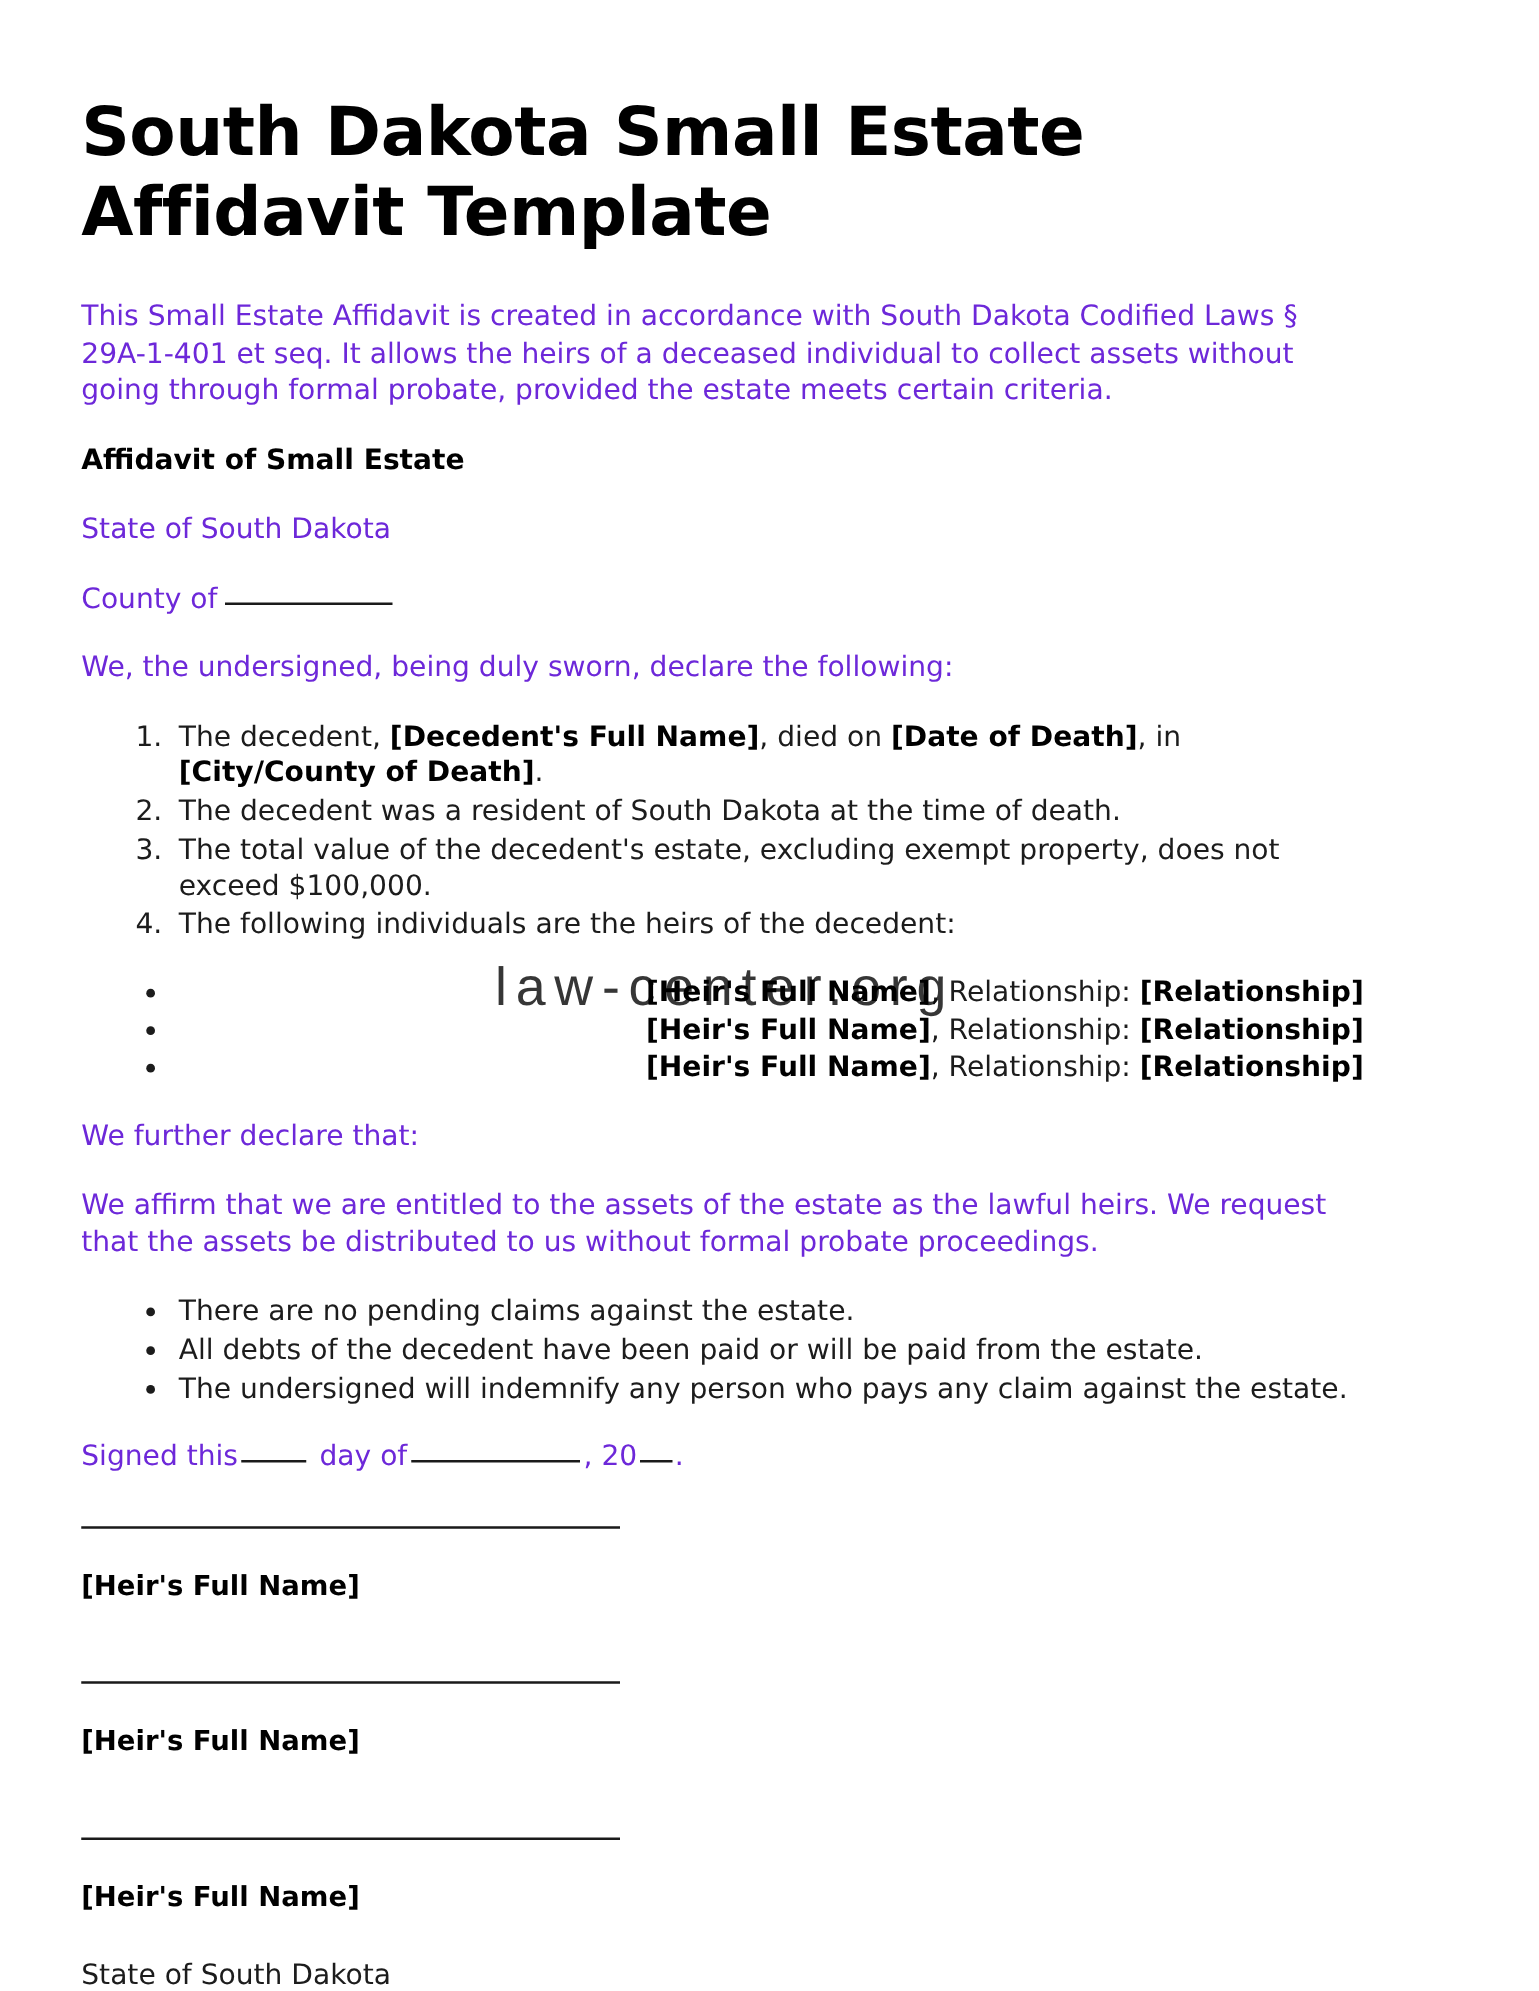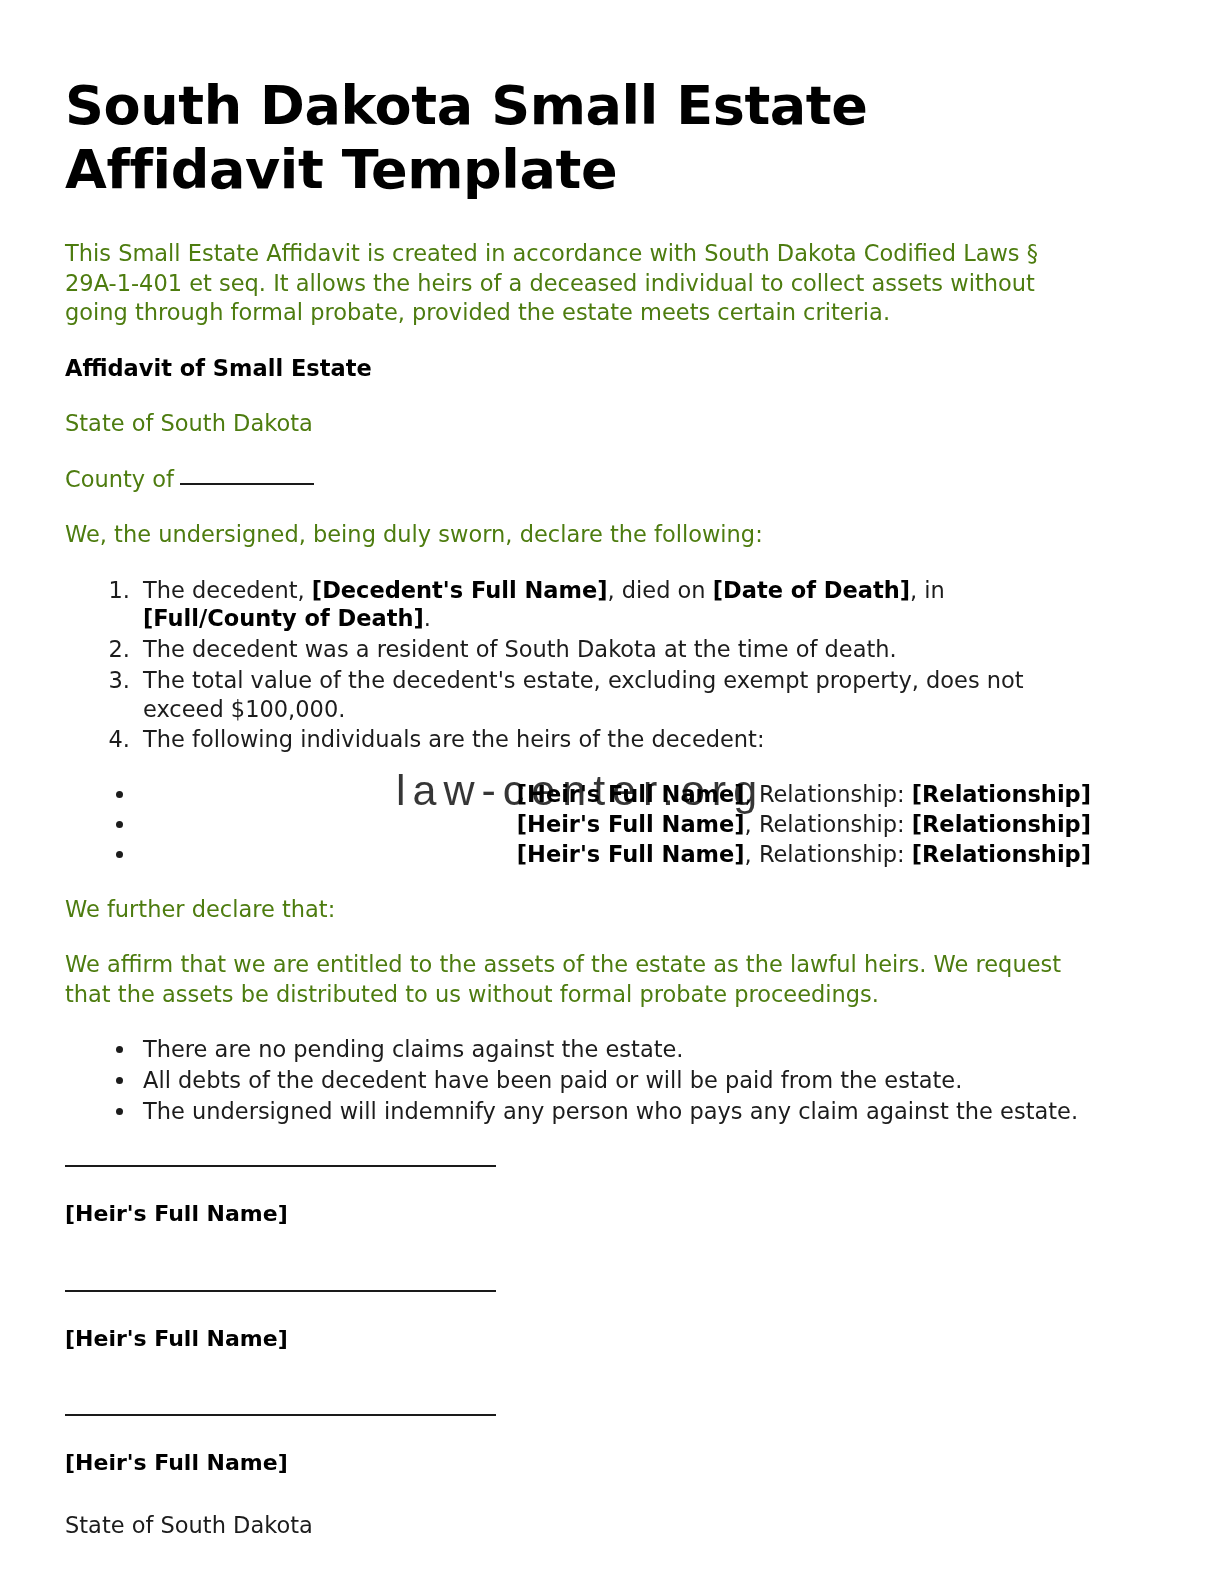--- a/index.html
+++ b/index.html
@@ -40,21 +40,21 @@
     letter-spacing: -0.4px;
     margin: 0 0 38px 0;
     color: #000000;
     max-width: 1000px;
   }
 
   p.para {
     font-size: 22.5px;
     line-height: 1.31;
     margin: 0 0 26px 0;
-    color: #4d7c0f;
+    color: #6d28d9;
   }
 
   h2.sec-head {
     font-size: 22.5px;
     font-weight: bold;
     line-height: 1.3;
     margin: 0 0 26px 0;
     color: #000000;
   }
 
@@ -157,21 +157,21 @@
     <p class="para">State of South Dakota</p>
 
     <p class="para">
       <span>County of</span><span class="blank b-county"></span>
     </p>
 
     <p class="para">We, the undersigned, being duly sworn, declare the following:</p>
 
     <ol class="numlist">
       <li>
-        <span>The decedent, </span><b>[Decedent's Full Name]</b><span>, died on </span><b>[Date of Death]</b><span>, in </span><b>[Full/County of Death]</b><span>.</span>
+        <span>The decedent, </span><b>[Decedent's Full Name]</b><span>, died on </span><b>[Date of Death]</b><span>, in </span><b>[City/County of Death]</b><span>.</span>
       </li>
       <li>
         <span>The decedent was a resident of South Dakota at the time of death.</span>
       </li>
       <li>
         <span>The total value of the decedent's estate, excluding exempt property, does not exceed $100,000.</span>
       </li>
       <li>
         <span>The following individuals are the heirs of the decedent:</span>
       </li>
@@ -192,20 +192,23 @@
     <p class="para">We further declare that:</p>
 
     <p class="para">We affirm that we are entitled to the assets of the estate as the lawful heirs. We request that the assets be distributed to us without formal probate proceedings.</p>
 
     <ul class="bullets decl-list">
       <li>There are no pending claims against the estate.</li>
       <li>All debts of the decedent have been paid or will be paid from the estate.</li>
       <li>The undersigned will indemnify any person who pays any claim against the estate.</li>
     </ul>
 
+    <p class="para">
+      <span>Signed this</span><span class="blank b-day"></span> <span>day of</span><span class="blank b-month"></span><span>, 20</span><span class="blank b-year"></span><span>.</span>
+    </p>
 
     <div class="sig-block">
 
       <div class="sig-rule"></div>
       <div class="sig-name">[Heir's Full Name]</div>
 
       <div class="sig-rule"></div>
       <div class="sig-name">[Heir's Full Name]</div>
 
       <div class="sig-rule"></div>

